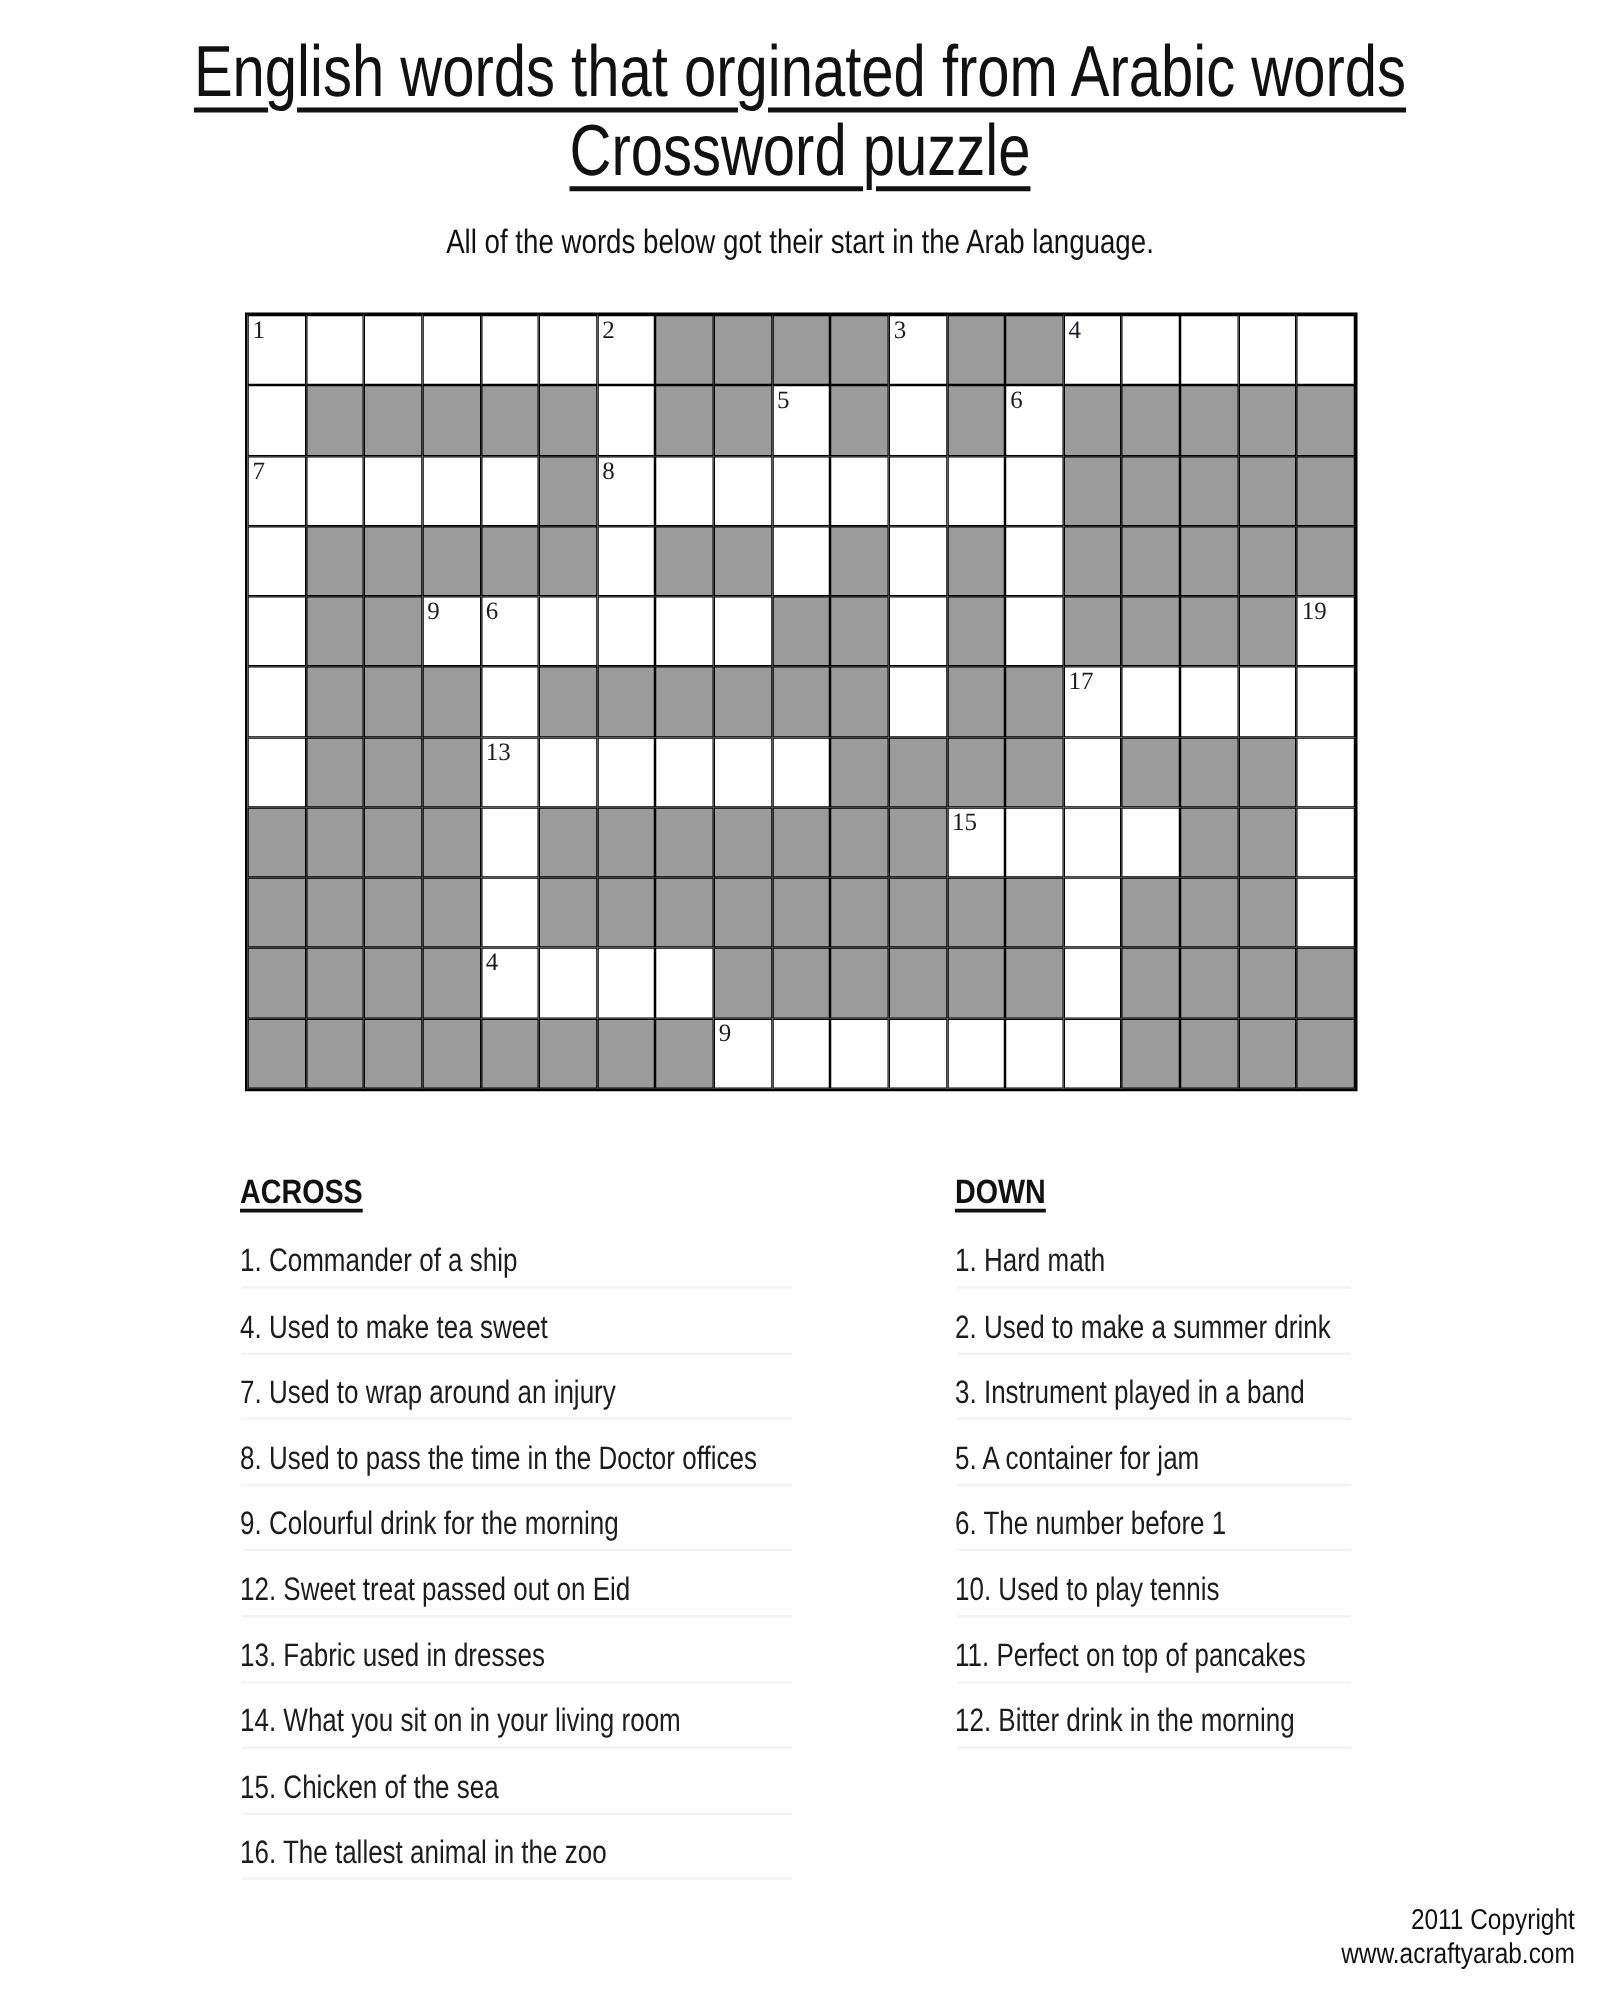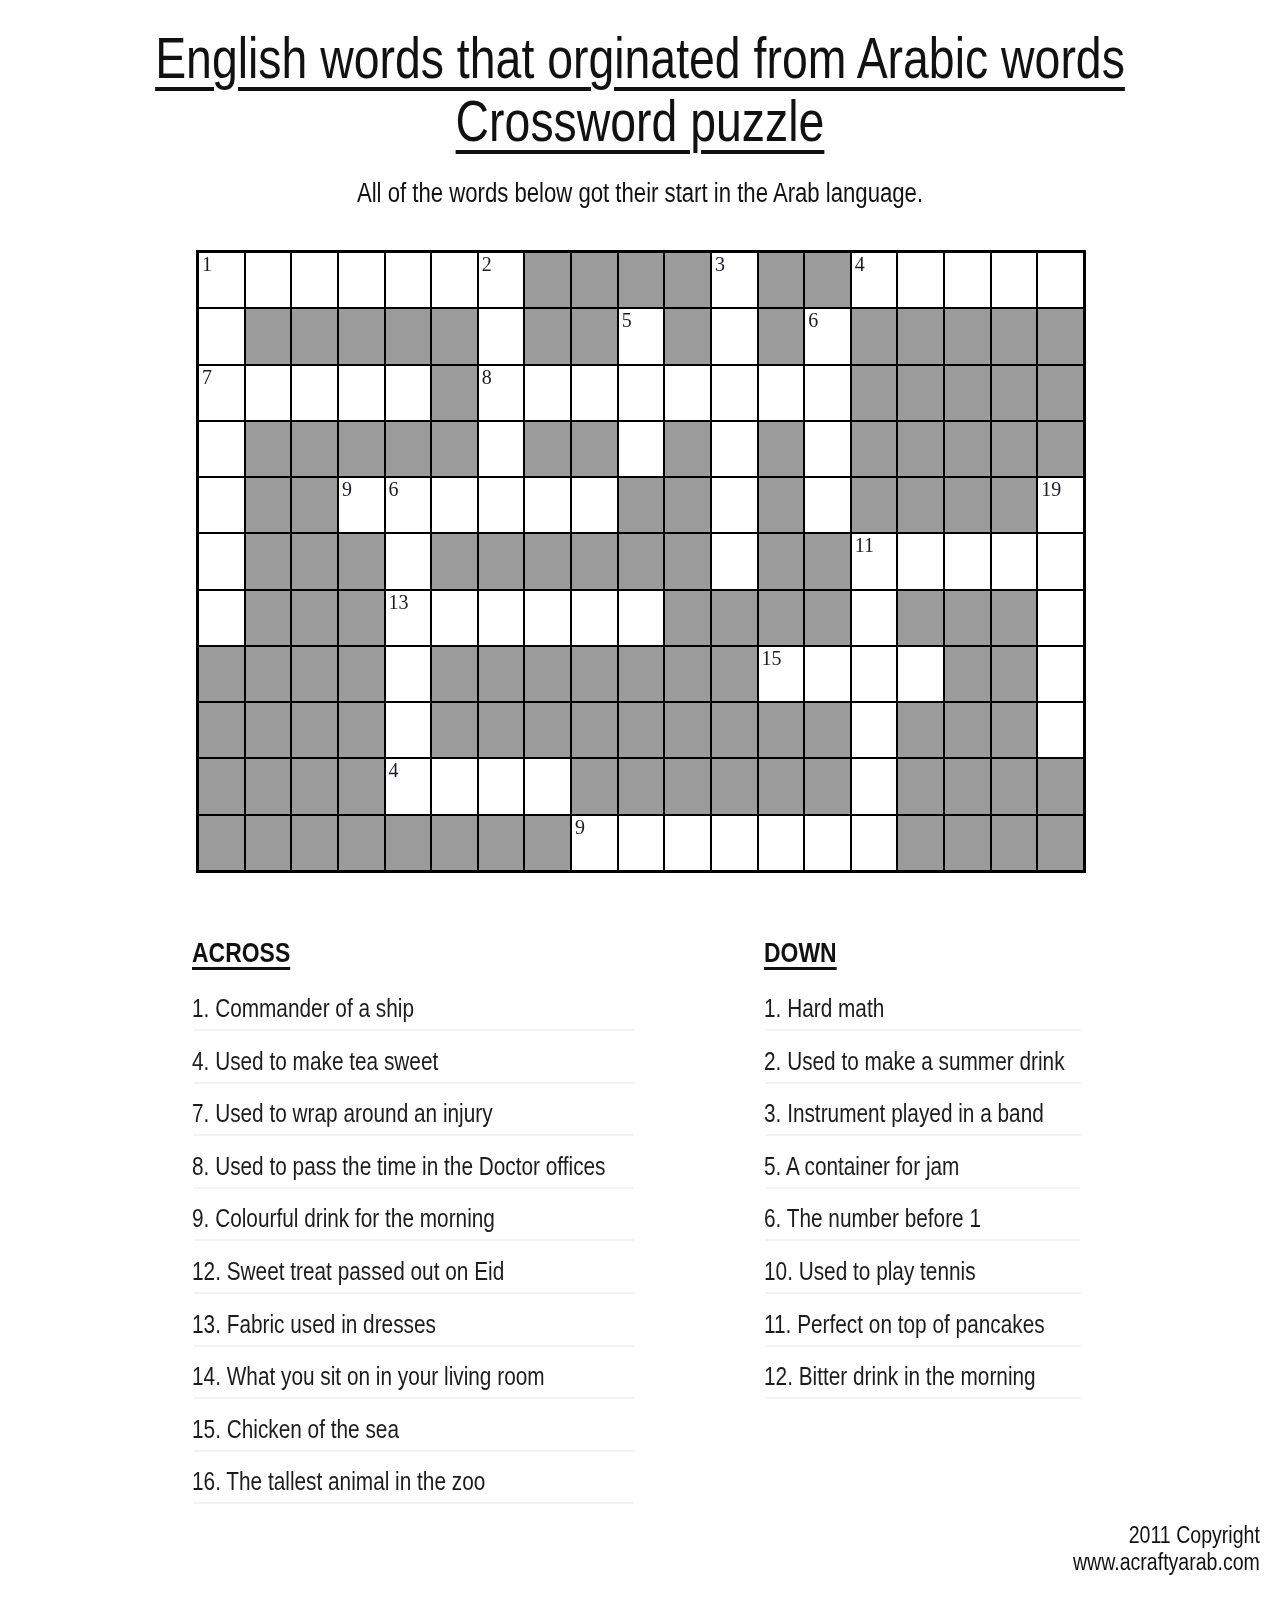--- a/index.html
+++ b/index.html
@@ -267,21 +267,21 @@
       <div class="cell" style="background: rgb(155, 155, 155);"></div>
       <div class="cell" style="background: rgb(155, 155, 155);"></div>
       <div class="cell" style="background: rgb(155, 155, 155);"></div>
       <div class="cell" style="background: rgb(155, 155, 155);"></div>
       <div class="cell" style="background: rgb(155, 155, 155);"></div>
       <div class="cell" style="background: rgb(155, 155, 155);"></div>
       <div class="cell"></div>
       <div class="cell" style="background: rgb(155, 155, 155);"></div>
       <div class="cell" style="background: rgb(155, 155, 155);"></div>
       <div class="cell">
-        <span class="num">11</span>
+        <span class="num">17</span>
       </div>
       <div class="cell"></div>
       <div class="cell"></div>
       <div class="cell"></div>
       <div class="cell"></div>
       <div class="cell"></div>
       <div class="cell" style="background: rgb(155, 155, 155);"></div>
       <div class="cell" style="background: rgb(155, 155, 155);"></div>
       <div class="cell" style="background: rgb(155, 155, 155);"></div>
       <div class="cell">

